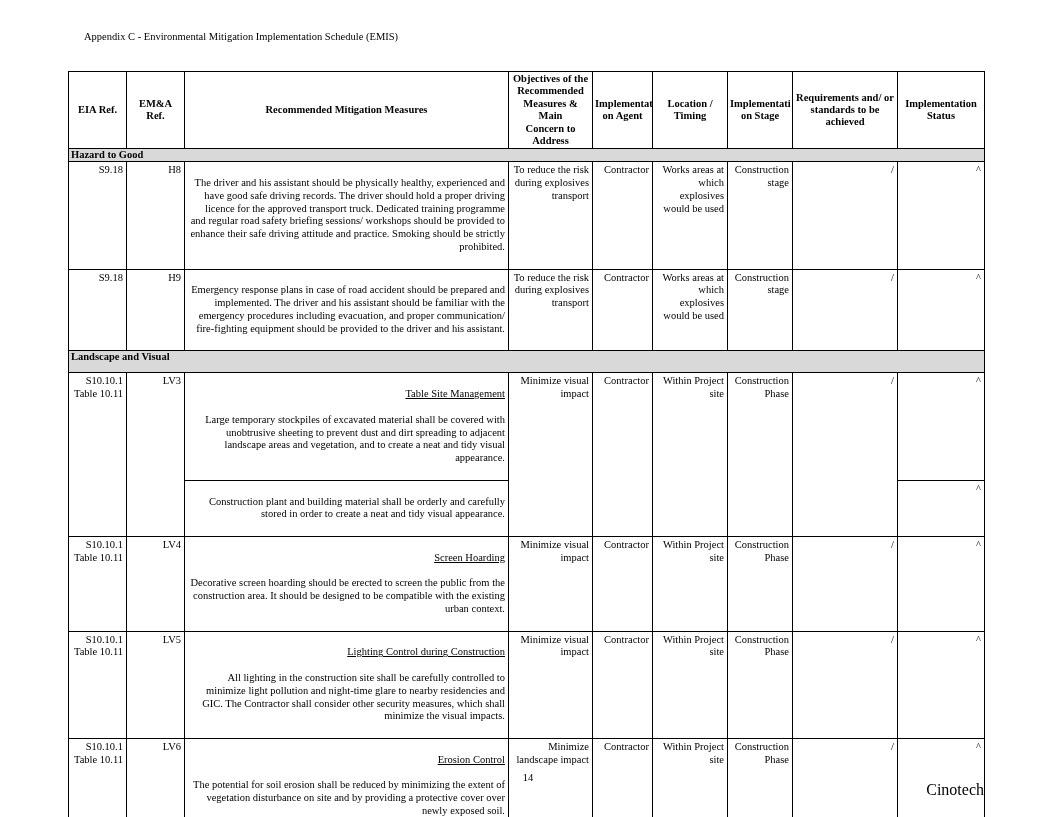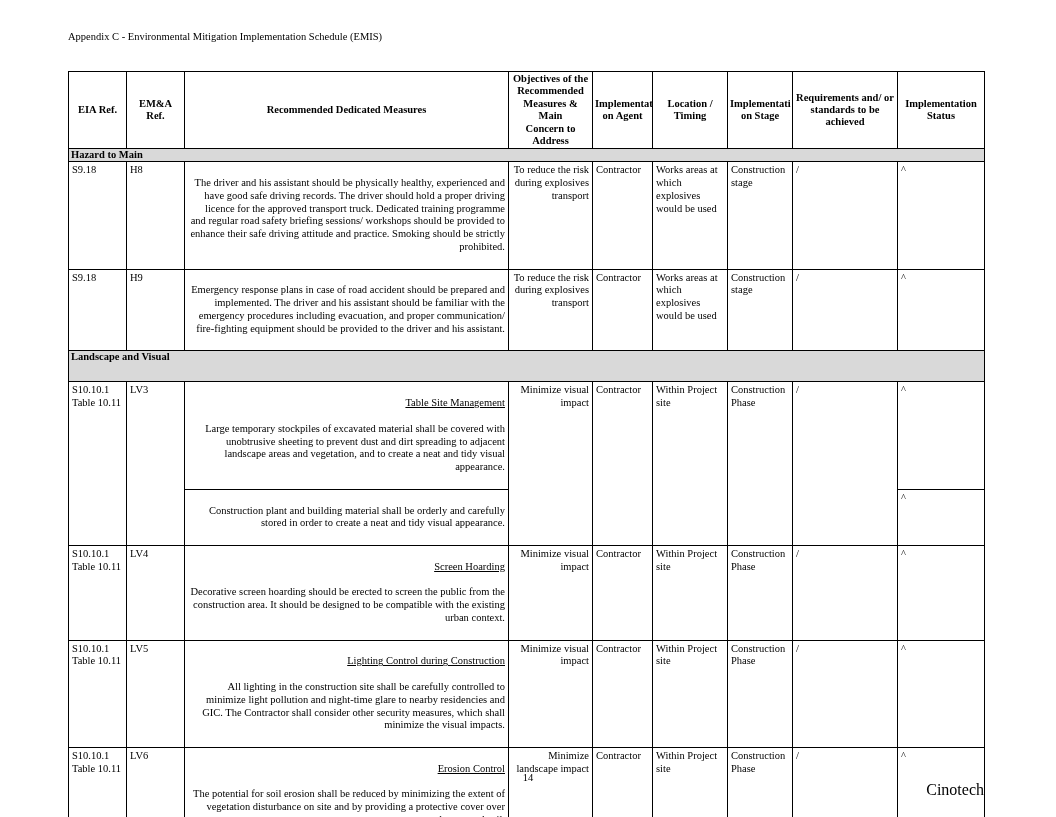--- a/index.html
+++ b/index.html
@@ -8,21 +8,21 @@
     width: 1056px;
     height: 817px;
     margin: 0 auto;
     background: #ffffff;
     font-family: "Liberation Serif", serif;
     color: #000;
     overflow: hidden;
   }
   .doc-header {
     position: absolute;
-    left: 68px;
+    left: 84px;
     top: 31px;
     font-size: 10.5px;
   }
   table.emis {
     position: absolute;
     left: 68px;
     top: 71px;
     width: 916px;
     border-collapse: collapse;
     table-layout: fixed;
@@ -36,21 +36,21 @@
     white-space: pre-line;
     overflow: hidden;
   }
   table.emis th {
     font-weight: bold;
     text-align: center;
     vertical-align: middle;
     line-height: 1.18;
     padding: 1px 2px;
   }
-  td.c { text-align: left; }
+  td.c { text-align: right; }
   td.l { text-align: right; }
   tr.section td {
     background: #d9d9d9;
     font-weight: bold;
     text-align: left;
     font-size: 10.5px;
     line-height: 1.1;
     padding: 0 2px;
   }
   .m-title { text-decoration: underline; }
@@ -87,21 +87,21 @@
       <col style="width:60px">
       <col style="width:75px">
       <col style="width:65px">
       <col style="width:105px">
       <col style="width:87px">
     </colgroup>
     <thead>
       <tr style="height:62px">
         <th>EIA Ref.</th>
         <th>EM&amp;A Ref.</th>
-        <th>Recommended Dedicated Measures</th>
+        <th>Recommended Mitigation Measures</th>
         <th>Objectives of the
 Recommended
 Measures &amp; Main
 Concern to
 Address</th>
         <th>Implementati
 on Agent</th>
         <th>Location /
 Timing</th>
         <th>Implementati
@@ -109,21 +109,21 @@
         <th>Requirements and/ or
 standards to be
 achieved</th>
         <th>Implementation
 Status</th>
       </tr>
     </thead>
     <tbody>
 
       <tr class="section" style="height:13px">
-        <td colspan="9">Hazard to Main</td>
+        <td colspan="9">Hazard to Good</td>
       </tr>
 
       <tr style="height:86px">
         <td class="c">S9.18</td>
         <td class="c">H8</td>
         <td class="l">
           <div>The driver and his assistant should be physically healthy, experienced and have good safe driving records.  The driver should hold a proper driving licence for the approved transport truck.  Dedicated training programme and regular road safety briefing sessions/ workshops should be provided to enhance their safe driving attitude and practice.  Smoking should be strictly prohibited.</div>
         </td>
         <td class="l">To reduce the risk during explosives transport</td>
         <td class="c">Contractor</td>
@@ -140,21 +140,21 @@
           <div>Emergency response plans in case of road accident should be prepared and implemented.  The driver and his assistant should be familiar with the emergency procedures including evacuation, and proper communication/ fire-fighting equipment should be provided to the driver and his assistant.</div>
         </td>
         <td class="l">To reduce the risk during explosives transport</td>
         <td class="c">Contractor</td>
         <td class="c">Works areas at which explosives would be used</td>
         <td class="c">Construction stage</td>
         <td class="c">/</td>
         <td class="c">^</td>
       </tr>
 
-      <tr class="section" style="height:31px">
+      <tr class="section" style="height:22px">
         <td colspan="9">Landscape and Visual</td>
       </tr>
 
       <tr style="height:62px">
         <td class="c" rowspan="2">S10.10.1
 Table 10.11</td>
         <td class="c" rowspan="2">LV3</td>
         <td class="l">
           <div class="m-title">Table Site Management</div>
           <div>Large temporary stockpiles of excavated material shall be covered with unobtrusive sheeting to prevent dust and dirt spreading to adjacent landscape areas and vegetation, and to create a neat and tidy visual appearance.</div>

